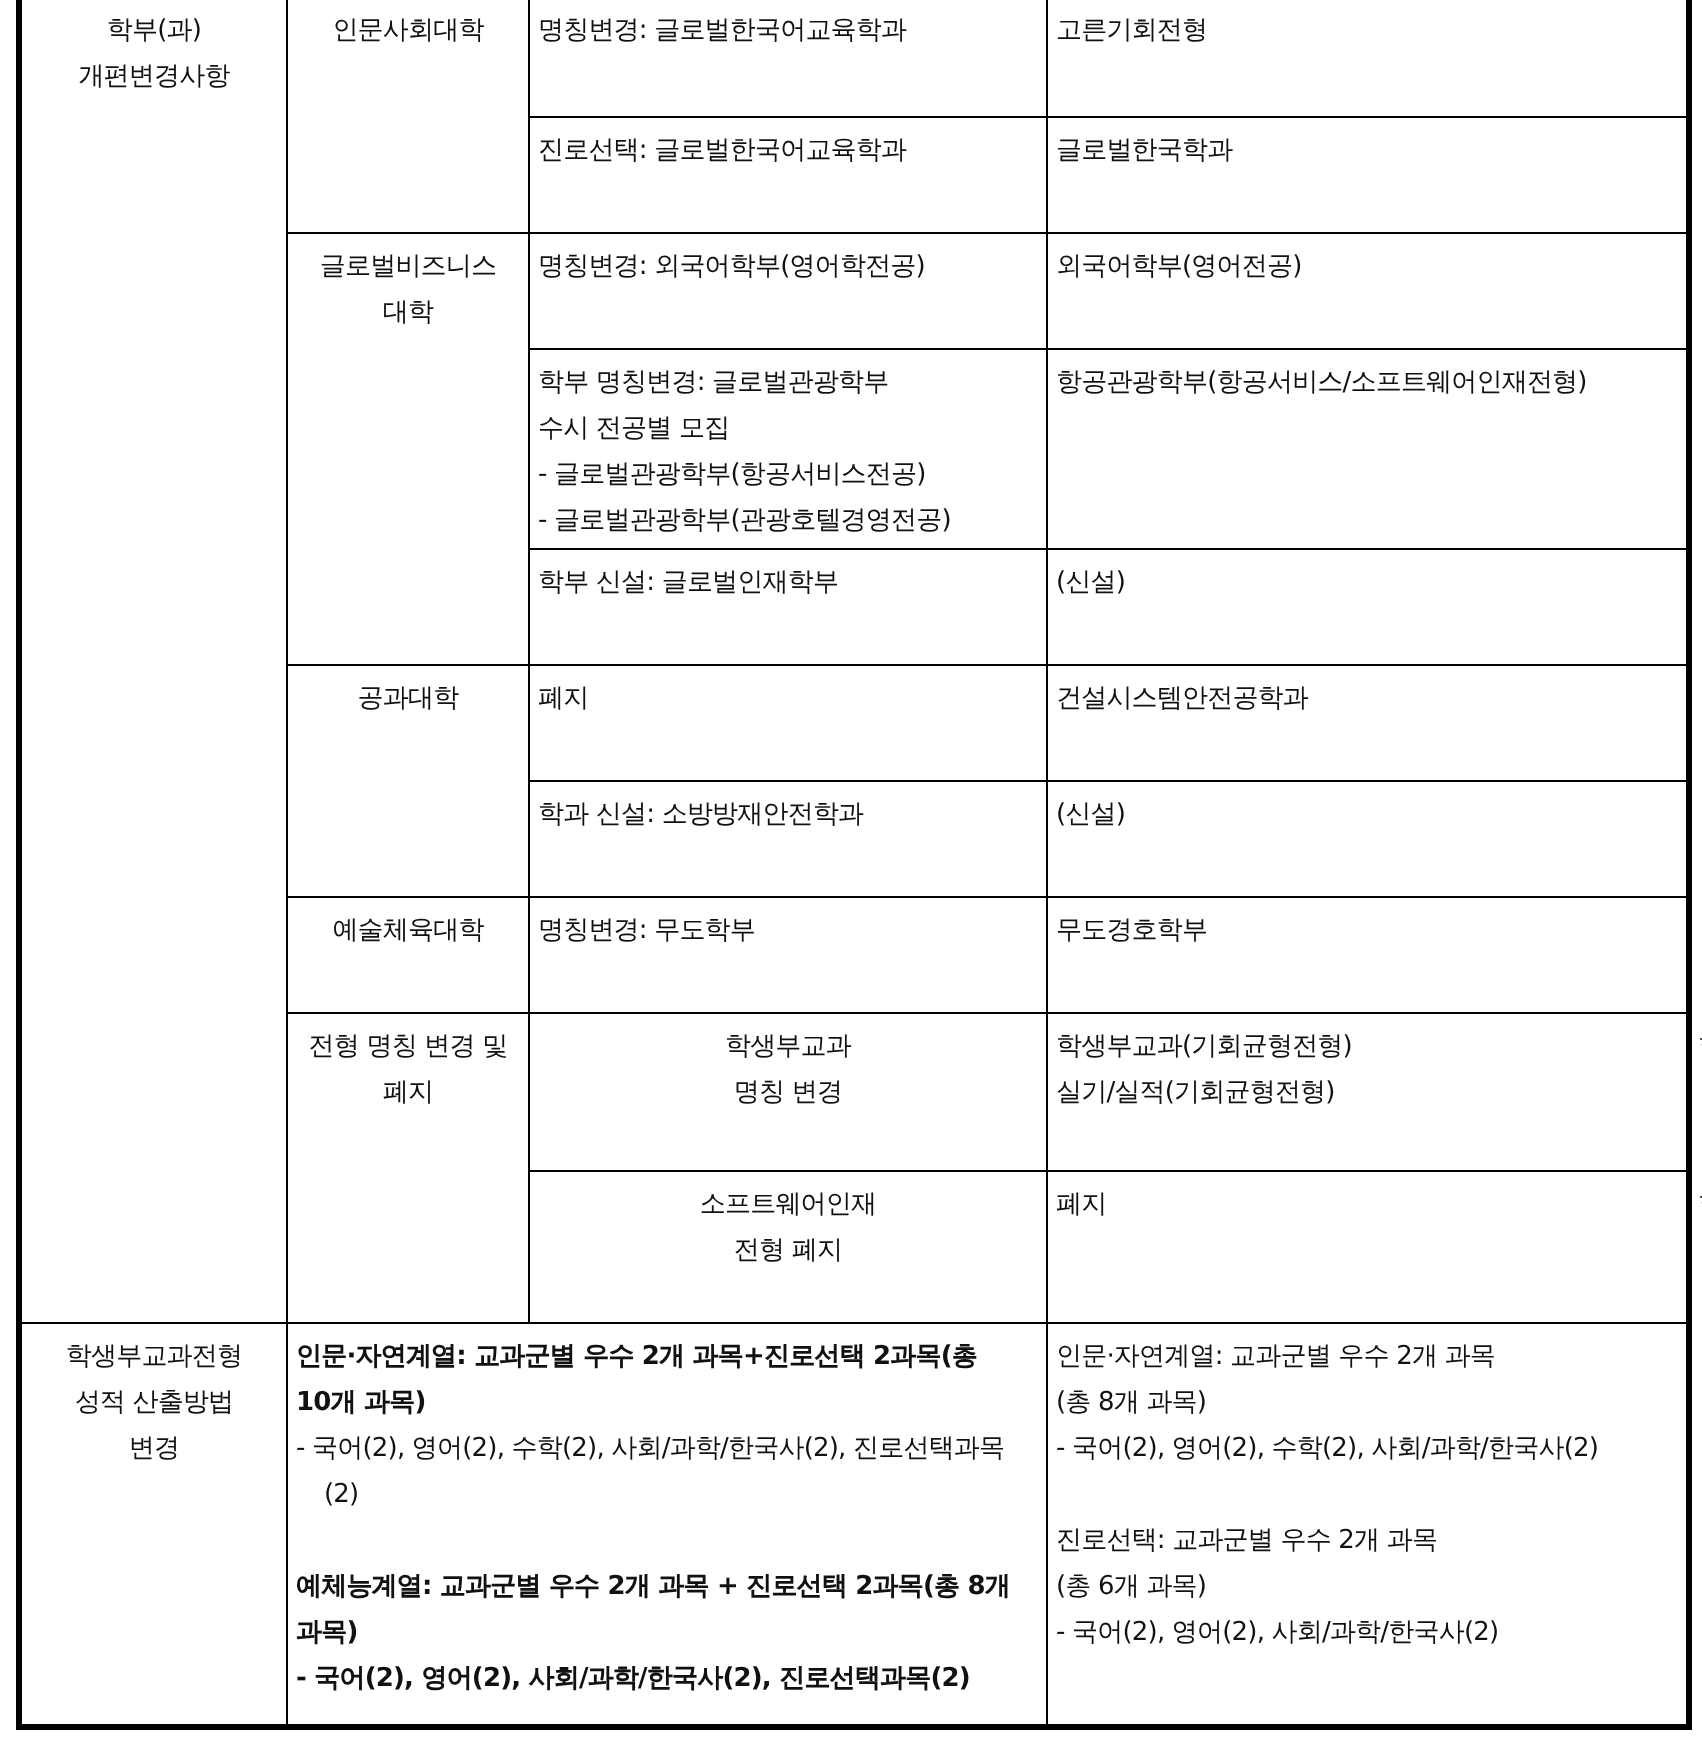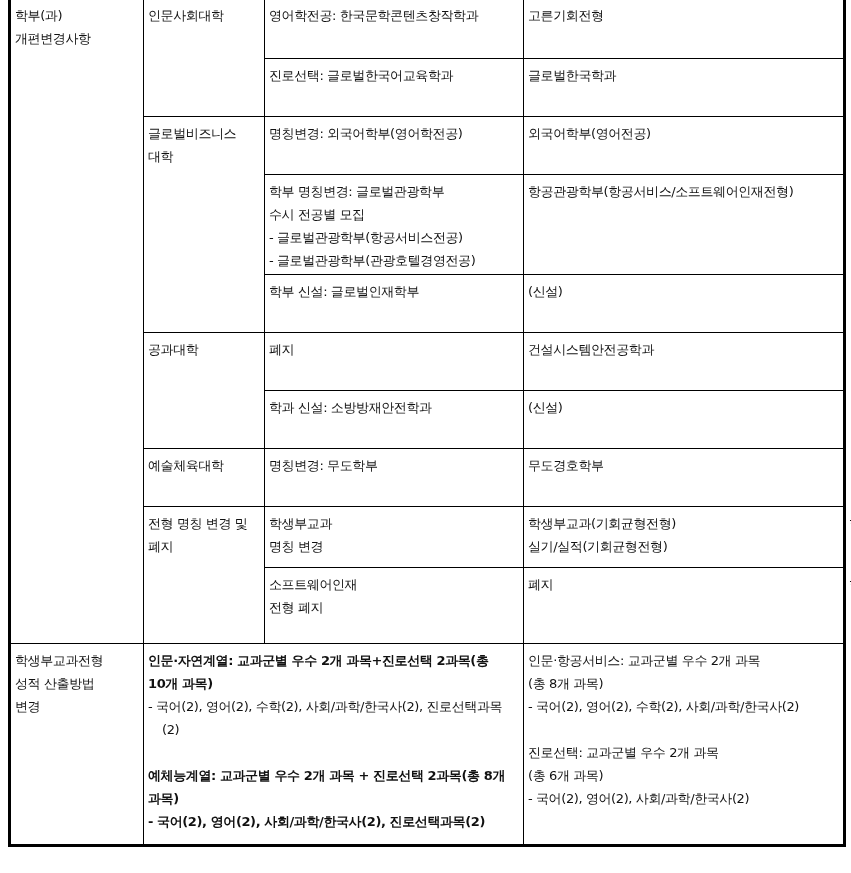--- a/index.html
+++ b/index.html
@@ -3,21 +3,21 @@
 <meta charset="utf-8">
 <style>
   html, body { margin: 0; padding: 0; background: #ffffff; }
   body { width: 851px; height: 873px; overflow: hidden; position: relative;
          font-family: "DejaVu Sans", "Liberation Sans", sans-serif; font-size: 13px; color: #111; }
   table.doc { position: absolute; left: 8px; top: -2px; border-collapse: collapse;
               table-layout: fixed; width: 835px; border-left: 3px solid #000; border-right: 3px solid #000;
               border-bottom: 3px solid #000; }
   table.doc td { border: 1px solid #000; vertical-align: top; padding: 5px 4px 0 4px;
                  line-height: 23px; letter-spacing: -0.4px; word-break: keep-all; }
-  td.center { text-align: left; }
+  td.center { text-align: center; }
   td.c1 { padding-left: 6px; padding-right: 6px; }
   .line { display: block; white-space: nowrap; }
   .wrapline { display: block; white-space: normal; font-weight: bold; }
   .indent { padding-left: 14px; text-indent: -14px; display: block; }
   .blank { display: block; height: 23px; }
 </style>
 </head>
 <body>
 
 <table class="doc">
@@ -31,21 +31,21 @@
 
     <tr style="height:60px">
       <td class="center c1" rowspan="10">
         <span class="line">학부(과)</span>
         <span class="line">개편변경사항</span>
       </td>
       <td class="center" rowspan="2">
         <span class="line">인문사회대학</span>
       </td>
       <td>
-        <span class="line">영어학전공: 한국문학콘텐츠창작학과</span>
+        <span class="line">명칭변경: 글로벌한국어교육학과</span>
       </td>
       <td>
         <span class="line">고른기회전형</span>
       </td>
     </tr>
     <tr style="height:58px">
       <td>
         <span class="line">진로선택: 글로벌한국어교육학과</span>
       </td>
       <td>
@@ -107,21 +107,21 @@
         <span class="line">예술체육대학</span>
       </td>
       <td>
         <span class="line">명칭변경: 무도학부</span>
       </td>
       <td>
         <span class="line">무도경호학부</span>
       </td>
     </tr>
 
-    <tr style="height:61px">
+    <tr style="height:79px">
       <td class="center c1" rowspan="2">
         <span class="line">전형 명칭 변경 및</span>
         <span class="line">폐지</span>
       </td>
       <td class="center">
         <span class="line">학생부교과</span>
         <span class="line">명칭 변경</span>
       </td>
       <td>
         <span class="line">학생부교과(기회균형전형)</span>
@@ -151,21 +151,21 @@
         <span class="line">변경</span>
       </td>
       <td colspan="2">
         <span class="wrapline">인문·자연계열: 교과군별 우수 2개 과목+진로선택 2과목(총 10개 과목)</span>
         <span class="indent">- 국어(2), 영어(2), 수학(2), 사회/과학/한국사(2), 진로선택과목(2)</span>
         <span class="blank"></span>
         <span class="wrapline">예체능계열: 교과군별 우수 2개 과목 + 진로선택 2과목(총 8개 과목)</span>
         <span class="wrapline">- 국어(2), 영어(2), 사회/과학/한국사(2), 진로선택과목(2)</span>
       </td>
       <td>
-        <span class="line">인문·항공서비스: 교과군별 우수 2개 과목</span>
+        <span class="line">인문·자연계열: 교과군별 우수 2개 과목</span>
         <span class="line">(총 8개 과목)</span>
         <span class="line">- 국어(2), 영어(2), 수학(2), 사회/과학/한국사(2)</span>
         <span class="blank"></span>
         <span class="line">진로선택: 교과군별 우수 2개 과목</span>
         <span class="line">(총 6개 과목)</span>
         <span class="line">- 국어(2), 영어(2), 사회/과학/한국사(2)</span>
       </td>
     </tr>
   </tbody>
 </table>

